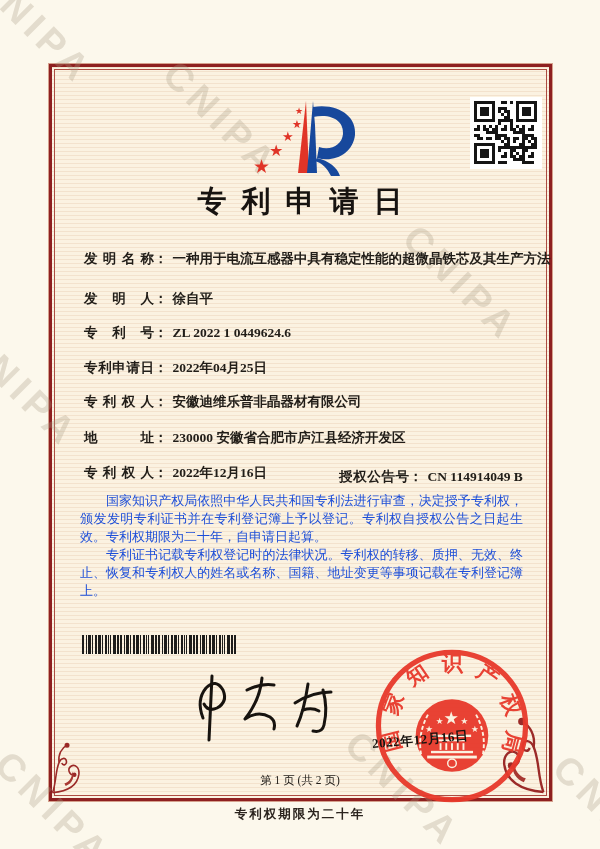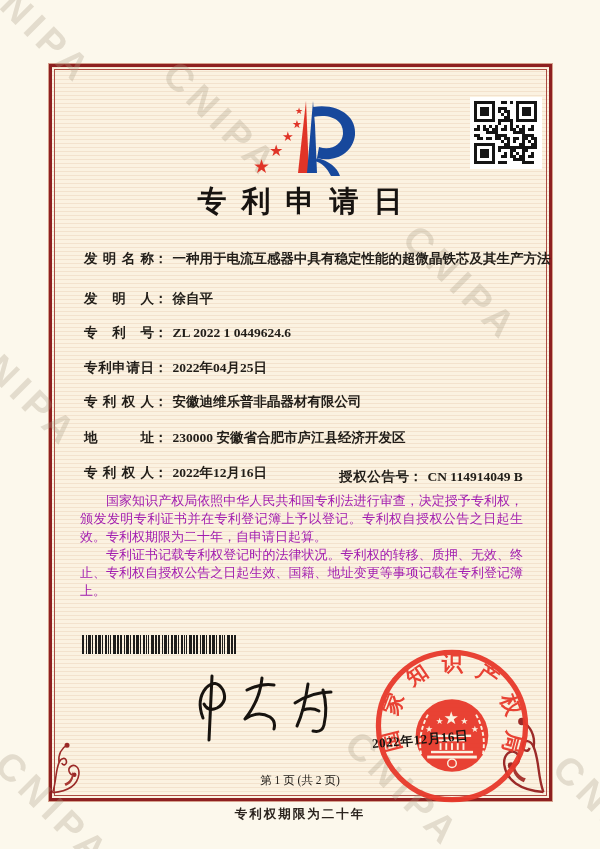--- a/index.html
+++ b/index.html
@@ -34,21 +34,21 @@
          letter-spacing:15px;padding-left:15px;box-sizing:border-box;color:#171310;}
 
   .row{left:84px;font-size:13.5px;font-weight:600;white-space:nowrap;}
   .lbl{display:inline-block;width:70px;text-align:justify;text-align-last:justify;}
   .val{margin-left:5px;}
   .col2{position:absolute;left:224px;top:4px;white-space:nowrap;margin-left:31px;}
   .r1{top:250px}.r2{top:290px}.r3{top:324px}.r4{top:359px}
   .r5{top:393px}.r6{top:429px}.r7{top:464px}
 
   .body-text{left:80px;top:492px;width:443px;font-size:13px;line-height:18px;
-             text-align:justify;color:#a21caf;font-weight:500;}
+             text-align:justify;color:#1d4ed8;font-weight:500;}
   .body-text p{margin:0;text-indent:2em;}
 
   .barcode{left:82px;top:635px;width:158px;height:19px;}
   .barcode i{position:absolute;top:0;bottom:0;background:#1d1c1b;}
 
   .director{left:86px;top:686px;font-size:14.5px;font-weight:700;line-height:26px;
             font-family:"Liberation Sans","DejaVu Sans",sans-serif;color:#262019;}
   .sig{left:175px;top:668px;width:172px;height:78px;}
 
   .seal{left:366px;top:640px;width:172px;height:172px;z-index:4;opacity:.95;}
@@ -354,21 +354,21 @@
     </div>
     <div class="row r7">
       <span class="lbl">专利权人</span><span>：</span><span class="val">2022年12月16日</span>
       <span class="col2">
         <span class="lbl">授权公告号</span><span>：</span><span class="val">CN 114914049 B</span>
       </span>
     </div>
 
     <div class="body-text">
       <p>国家知识产权局依照中华人民共和国专利法进行审查，决定授予专利权，颁发发明专利证书并在专利登记簿上予以登记。专利权自授权公告之日起生效。专利权期限为二十年，自申请日起算。</p>
-      <p>专利证书记载专利权登记时的法律状况。专利权的转移、质押、无效、终止、专利权自授权公告之日起生效、国籍、地址变更等事项记载在专利登记簿上。</p>
+      <p>专利证书记载专利权登记时的法律状况。专利权的转移、质押、无效、终止、恢复和专利权人的姓名或名称、国籍、地址变更等事项记载在专利登记簿上。</p>
     </div>
 
     <div class="barcode" id="barcode">
         <i style="left:0px;width:2px"></i>
         <i style="left:4px;width:1px"></i>
         <i style="left:6px;width:3px"></i>
         <i style="left:10px;width:1px"></i>
         <i style="left:13px;width:2px"></i>
         <i style="left:16px;width:3px"></i>
         <i style="left:20px;width:1px"></i>

